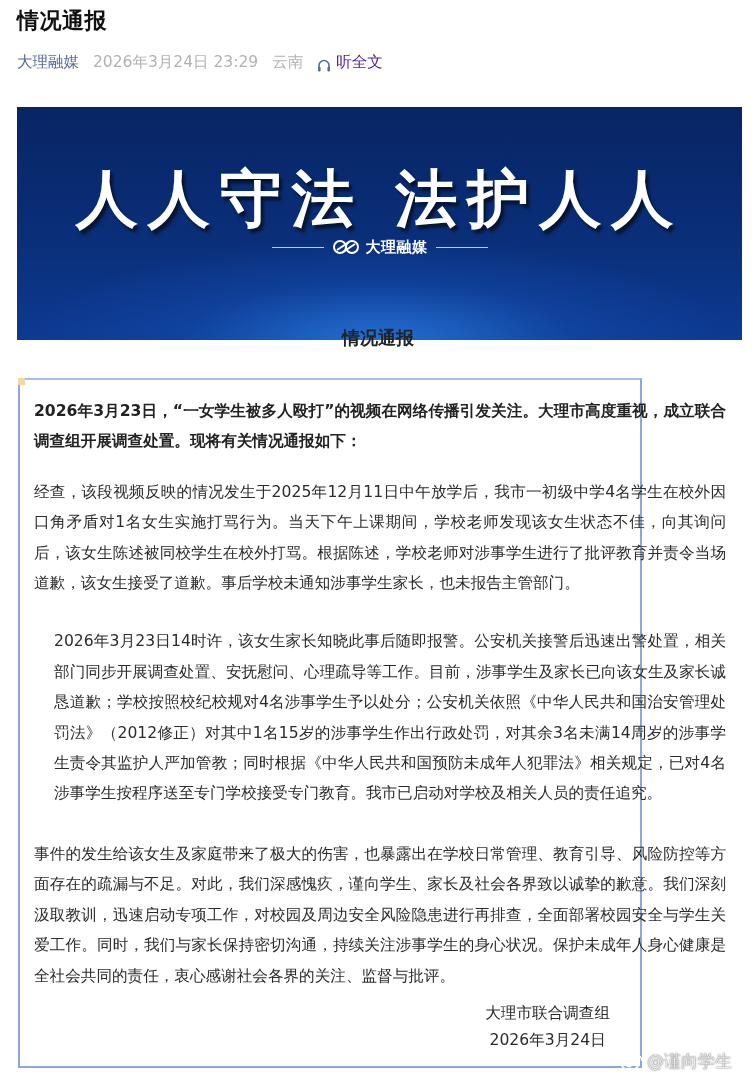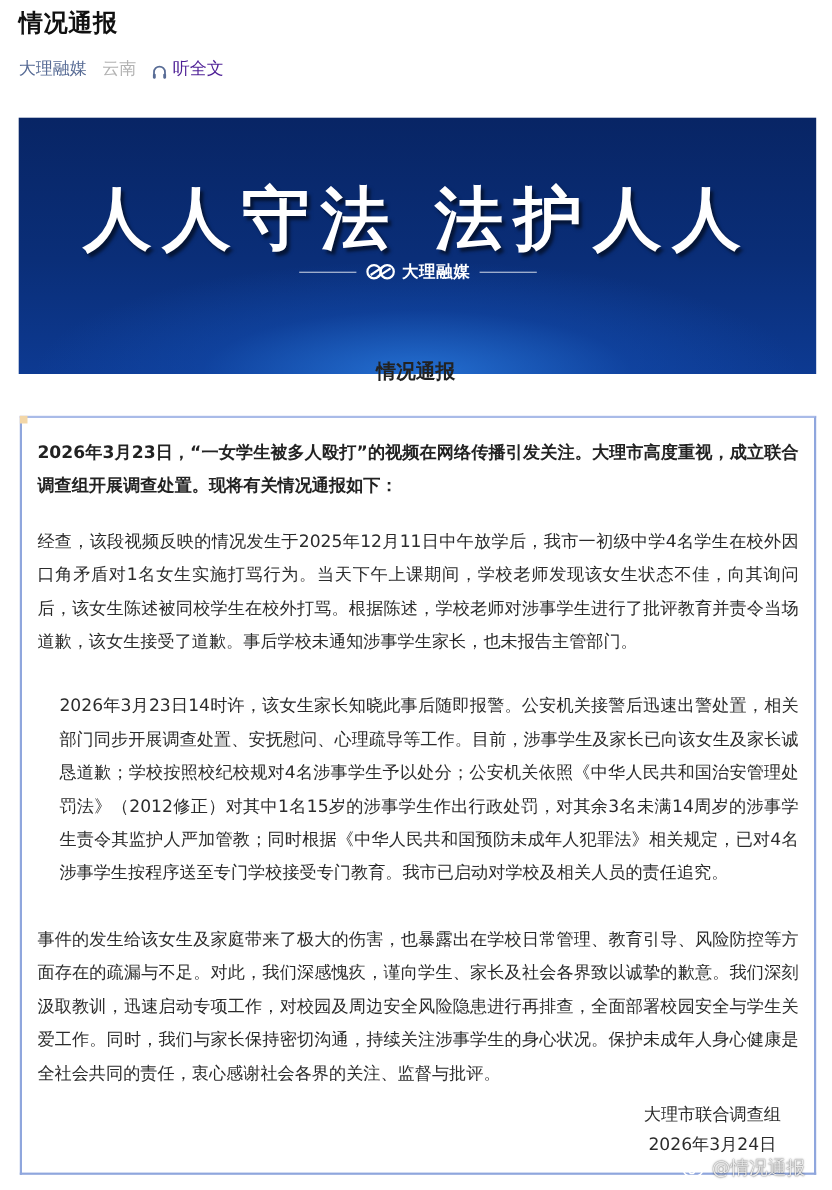--- a/index.html
+++ b/index.html
@@ -40,21 +40,21 @@
   .banner-brand .line { width: 52px; height: 1px; background: rgba(255,255,255,0.75); }
   .banner-brand .brand-logo { margin: 0 6px 0 8px; }
   .banner-brand .brand-name { color: #fff; font-size: 15px; font-weight: bold; margin-right: 8px; letter-spacing: 0.5px; }
 
   .section-heading {
     position: absolute; left: 0; right: 0; top: 326px; text-align: center;
     font-size: 18px; font-weight: bold; color: #222;
   }
 
   .notice-box {
-    position: absolute; left: 18px; top: 378px; width: 724px; height: 690px;
+    position: absolute; left: 18px; top: 378px; width: 624px; height: 690px;
     border: 2px solid #8fa6dd; border-top-color: #a9bbe8; background: #fff;
   }
   .notice-box .corner {
     position: absolute; left: -2px; top: -2px; width: 7px; height: 7px; background: #f3d7a8;
   }
   .notice-body {
     position: absolute; left: 14px; top: 16px; width: 692px;
     font-size: 15.6px; line-height: 30.4px; color: #2b2b2b; text-align: justify;
   }
   .notice-body p { margin-bottom: 30.4px; }
@@ -75,20 +75,21 @@
   }
   .watermark svg { margin-right: 3px; }
 </style>
 </head>
 <body>
 
 <h1 class="article-title">情况通报</h1>
 
 <div class="meta">
   <span class="source">大理融媒</span>
+  <span class="date">2026年3月24日 23:29</span>
   <span class="region">云南</span>
   <span class="listen">
     <svg width="14" height="15" viewBox="0 0 14 15">
       <path d="M2 10 V7.5 A5 5 0 0 1 12 7.5 V10" fill="none" stroke="#576b95" stroke-width="1.6"></path>
       <rect x="1" y="9" width="2.6" height="4.5" rx="1" fill="#576b95"></rect>
       <rect x="10.4" y="9" width="2.6" height="4.5" rx="1" fill="#576b95"></rect>
     </svg>
     <span>听全文</span>
   </span>
 </div>
@@ -124,14 +125,14 @@
   </div>
 </div>
 
 <div class="watermark">
   <svg width="24" height="18" viewBox="0 0 24 18">
     <ellipse cx="10" cy="11" rx="8.5" ry="5.8" fill="none" stroke="#fff" stroke-width="1.6"></ellipse>
     <circle cx="9" cy="11.5" r="2.4" fill="none" stroke="#fff" stroke-width="1.3"></circle>
     <path d="M16 2 A6 6 0 0 1 22 8" fill="none" stroke="#fff" stroke-width="1.5"></path>
     <path d="M16 5 A3 3 0 0 1 19 8" fill="none" stroke="#fff" stroke-width="1.5"></path>
   </svg>
-  <span>@情况通报</span>
+  <span>@谨向学生</span>
 </div>
 
 </body></html>

